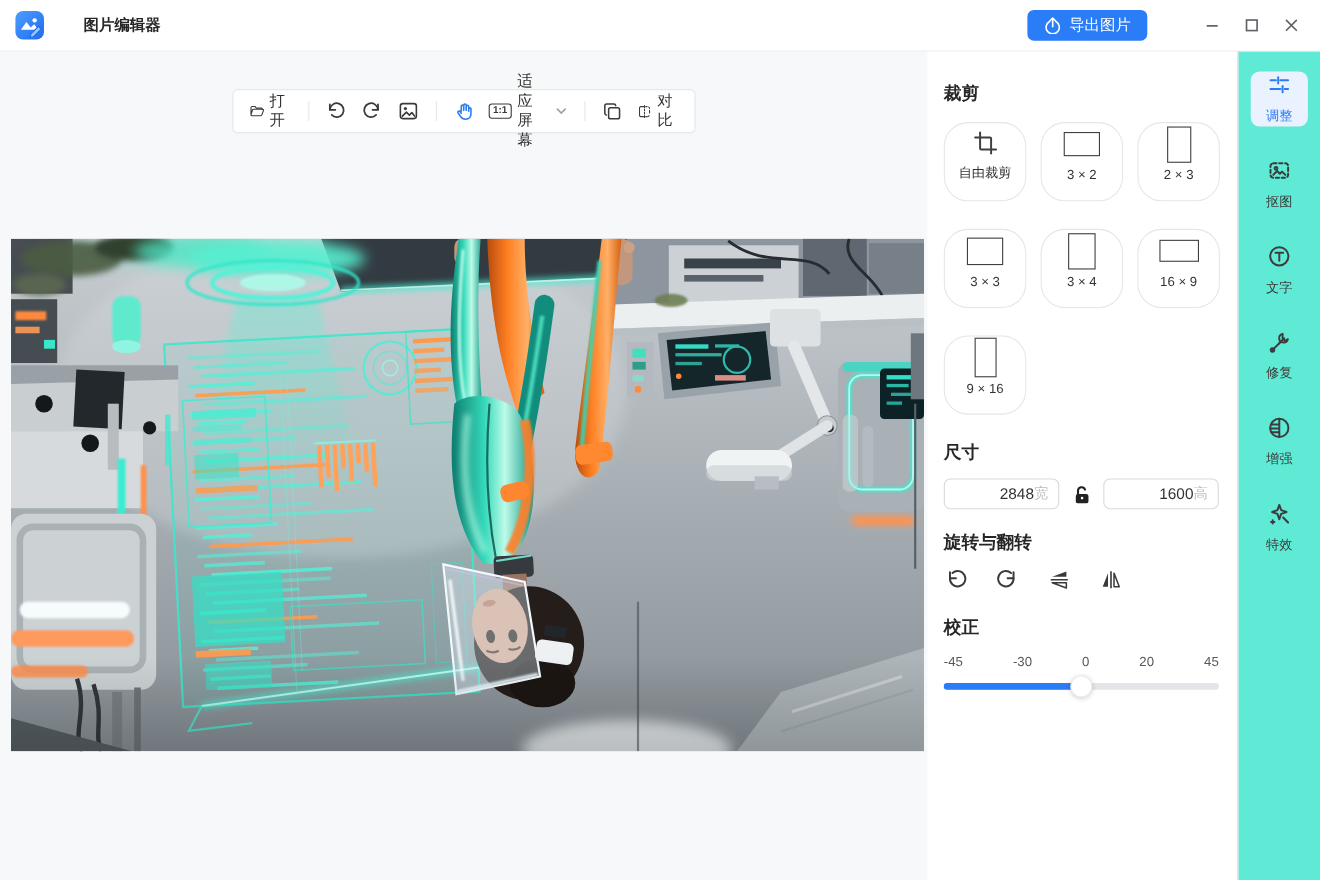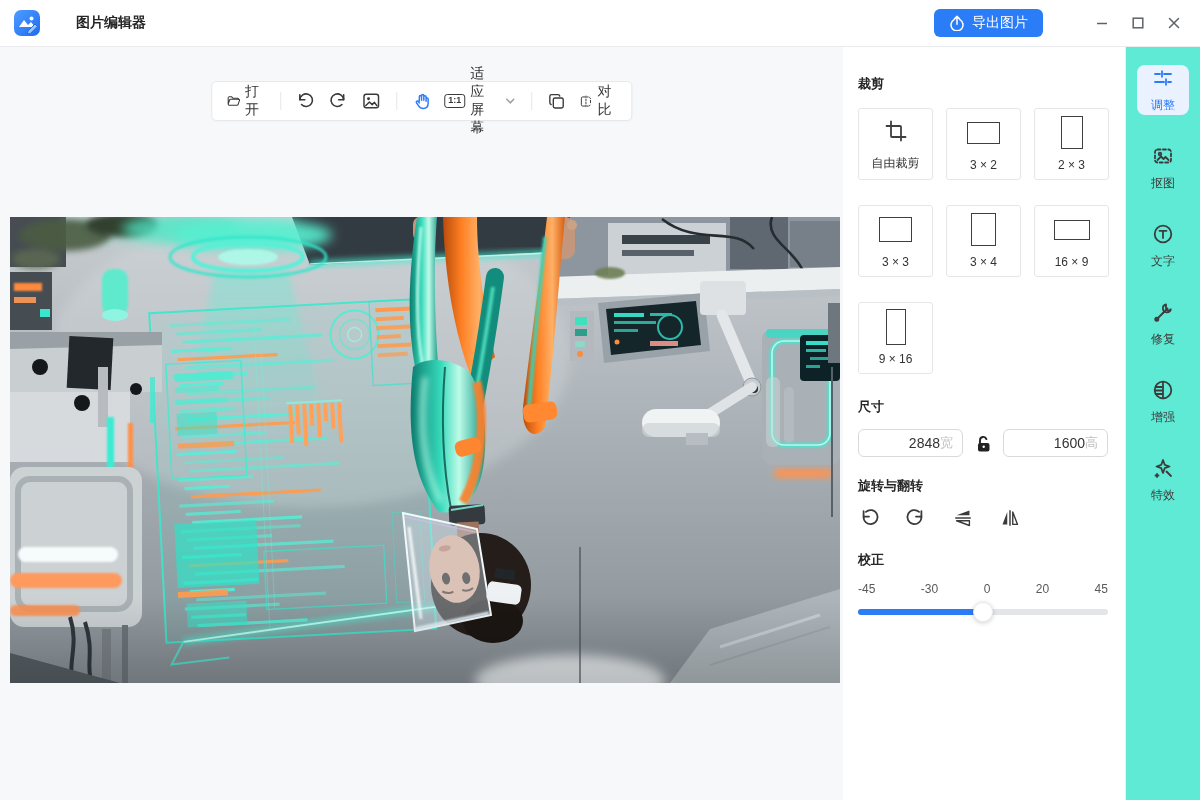--- a/index.html
+++ b/index.html
@@ -32,25 +32,25 @@
   .tb-item { display:flex; align-items:center; gap:5px; color:#333; font-size:14px; cursor:pointer; }
   .tb-div { width:1px; height:18px; background:#e4e6e8; margin:0 2px; }
   .badge-11 { border:1.5px solid #3a3a3a; border-radius:3px; font-size:9px; font-weight:700;
     padding:1px 3px; color:#3a3a3a; line-height:1.1; }
   .chev { margin-left:2px; display:flex; }
 
   
   .photo { position:absolute; left:10px; top:170px; width:830px; height:466px; }
 
   
-  .sec-title { font-size:13px; font-weight:700; color:#262626; }
+  .sec-title { font-size:16px; font-weight:700; color:#262626; }
   .crop-grid { display:grid; grid-template-columns:repeat(3,75px); gap:25px 13px; margin-top:15px; }
-  .crop-btn { height:72px; border:1px solid #e4e6e9; border-radius:3px; background:#fff;
+  .crop-btn { height:72px; border:1px solid #e4e6e9; border-radius:22px; background:#fff;
     display:flex; flex-direction:column; align-items:center; justify-content:flex-end;
-    padding-bottom:7px; cursor:pointer; }
+    padding-bottom:16px; cursor:pointer; }
   .crop-ic { flex:1; display:flex; align-items:center; justify-content:center; width:100%; }
   .crop-label { font-size:12px; color:#333; margin-top:2px; }
   .shape { border:1.5px solid #3f3f3f; background:#fff; }
   .r-1x1 { width:26px; height:26px; }
   .r-3x2 { width:33px; height:22px; }
   .r-2x3 { width:22px; height:33px; }
   .r-4x3 { width:33px; height:25px; }
   .r-3x4 { width:25px; height:33px; }
   .r-16x9 { width:36px; height:20px; }
   .r-9x16 { width:20px; height:36px; }

